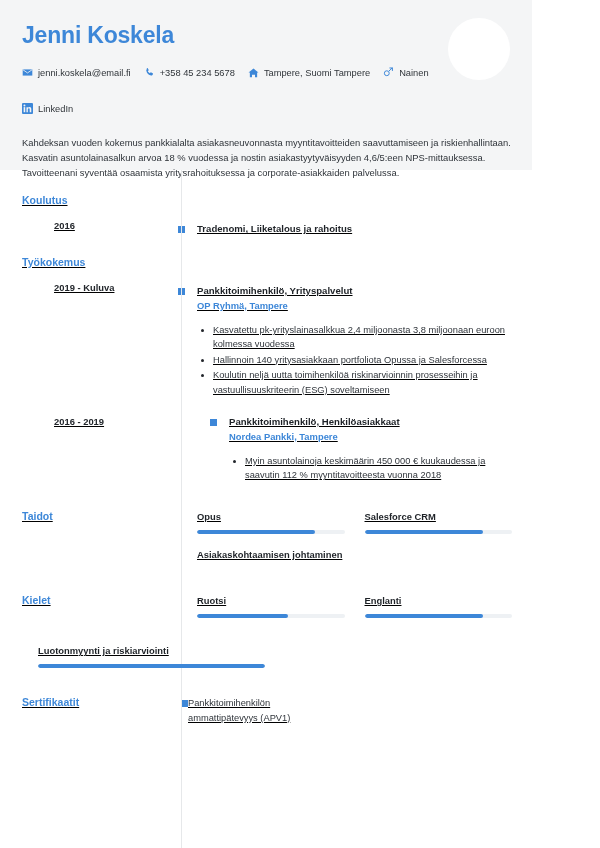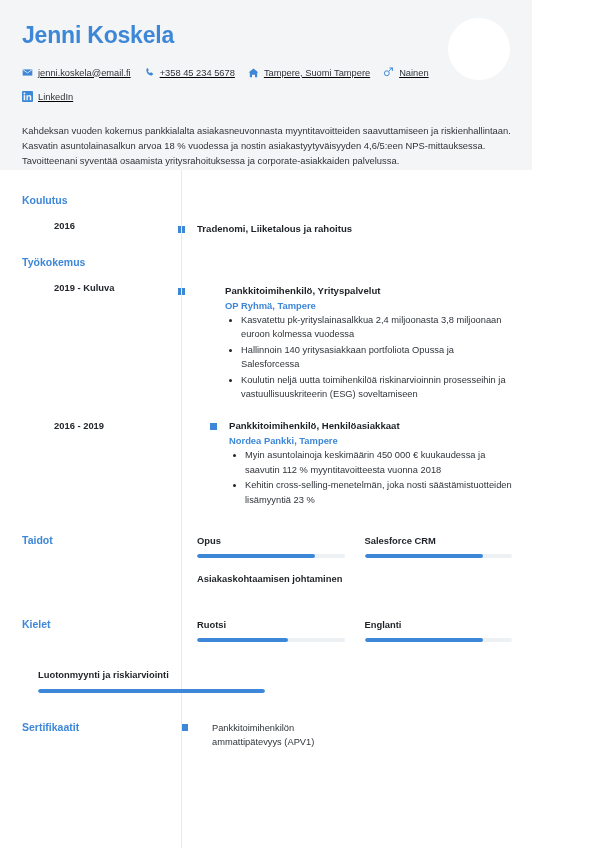--- a/index.html
+++ b/index.html
@@ -30,23 +30,22 @@
     font-weight: 700;
     color: #3d87d8;
     letter-spacing: -0.2px;
     line-height: 1.2;
     margin-bottom: 13px;
   }
   .contact-row {
     display: flex;
     flex-wrap: wrap;
     align-items: flex-start;
-    gap: 4px 13px;
+    gap: 16px 13px;
     max-width: 470px;
-    text-decoration: underline;
   }
   .contact-item {
     display: flex;
     align-items: center;
     gap: 5px;
     font-size: 9.3px;
     color: #30353a;
     line-height: 20px;
     white-space: nowrap;
   }
@@ -75,20 +74,21 @@
     line-height: 1.62;
     color: #2f343a;
     max-width: 556px;
     text-align: left;
   }
 
   
   .body {
     position: relative;
     padding-top: 24px;
+    text-decoration: underline;
   }
   .divider {
     position: absolute;
     left: 181px;
     top: 0;
     width: 1px;
     height: 678px;
     background: #e6e8ea;
   }
   .section {
@@ -149,20 +149,21 @@
   }
   .entry-org {
     font-size: 9.4px;
     font-weight: 700;
     color: #3d87d8;
     line-height: 1.5;
     margin-top: 1px;
   }
   .bullets {
     list-style: none;
+    margin-top: 10px;
   }
   .bullets li {
     position: relative;
     font-size: 9.3px;
     line-height: 1.55;
     color: #2f343a;
     padding-left: 16px;
     margin-bottom: 1px;
   }
   .bullets li::before {
@@ -208,21 +209,21 @@
     height: 100%;
     background: #3d87d8;
     border-radius: 2px;
   }
 
   
   .cert-list { list-style: none; }
   .cert-item {
     display: flex;
     align-items: flex-start;
-    gap: 24px;
+    gap: 0;
     font-size: 9.3px;
     line-height: 1.55;
     color: #2f343a;
     max-width: 160px;
   }
   .cert-marker {
     flex: 0 0 auto;
     width: 7px;
     height: 7px;
     background: #3d87d8;
@@ -314,21 +315,21 @@
           <div class="entry-title">Tradenomi, Liiketalous ja rahoitus</div>
         </div>
       </div>
     </div>
 
     <div class="section gap-exp">
       <div class="sec-left">
         <div class="sec-title">Työkokemus</div>
         <div class="entry-date" style="width:auto;flex:none;margin-top:11px;">2019 - Kuluva</div>
       </div>
-      <div class="sec-right" style="padding-left:0;display:flex;align-items:flex-start;margin-top:28px;gap:28px;">
+      <div class="sec-right" style="padding-left:0;display:flex;align-items:flex-start;margin-top:28px;">
         <div class="marker"></div>
         <div class="entry-body">
           <div class="entry-title">Pankkitoimihenkilö, Yrityspalvelut</div>
           <div class="entry-org">OP Ryhmä, Tampere</div>
           <ul class="bullets">
             <li>Kasvatettu pk-yrityslainasalkkua 2,4 miljoonasta 3,8 miljoonaan euroon kolmessa vuodessa</li>
             <li>Hallinnoin 140 yritysasiakkaan portfoliota Opussa ja Salesforcessa</li>
             <li>Koulutin neljä uutta toimihenkilöä riskinarvioinnin prosesseihin ja vastuullisuuskriteerin (ESG) soveltamiseen</li>
           </ul>
         </div>
@@ -336,21 +337,20 @@
     </div>
 
     <div class="entry gap-entry2" style="padding:0 20px 0 22px;">
       <div class="entry-date">2016 - 2019</div>
       <div class="marker"></div>
       <div class="entry-body">
         <div class="entry-title">Pankkitoimihenkilö, Henkilöasiakkaat</div>
         <div class="entry-org">Nordea Pankki, Tampere</div>
         <ul class="bullets">
           <li>Myin asuntolainoja keskimäärin 450 000 € kuukaudessa ja saavutin 112 % myyntitavoitteesta vuonna 2018</li>
-          <li>Kehitin cross-selling-menetelmän, joka nosti säästämistuotteiden lisämyyntiä 23 %</li>
         </ul>
       </div>
     </div>
 
     <div class="section sec-gap">
       <div class="sec-left">
         <div class="sec-title">Taidot</div>
       </div>
       <div class="sec-right">
         <div class="bar-grid">

